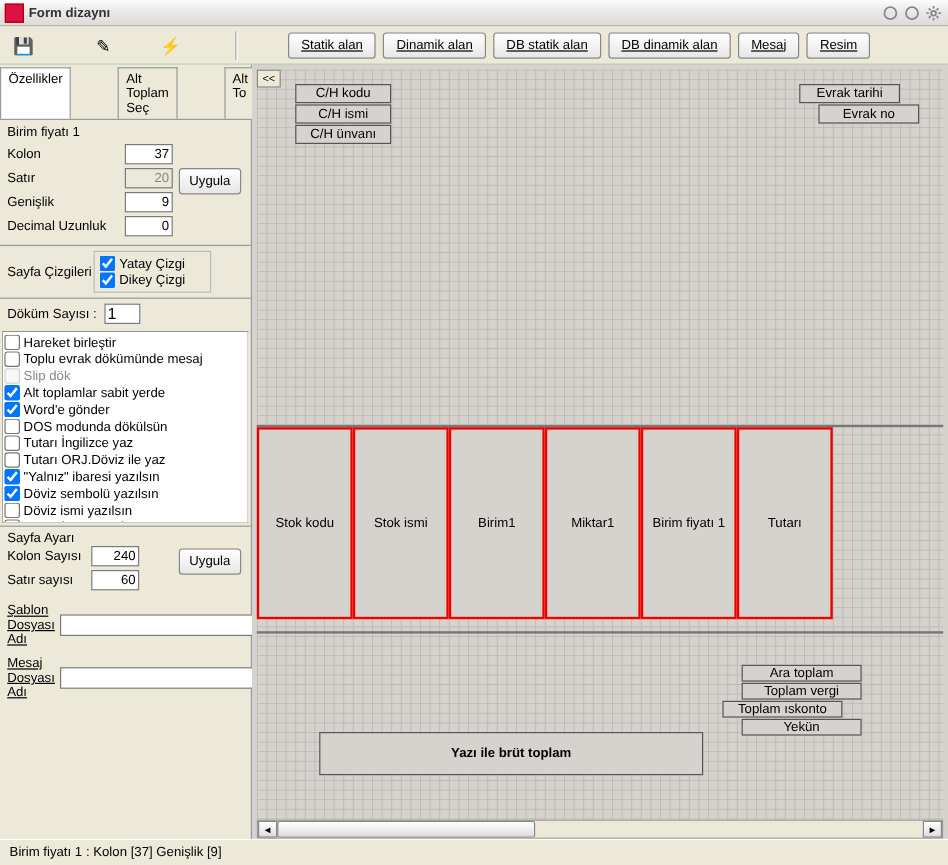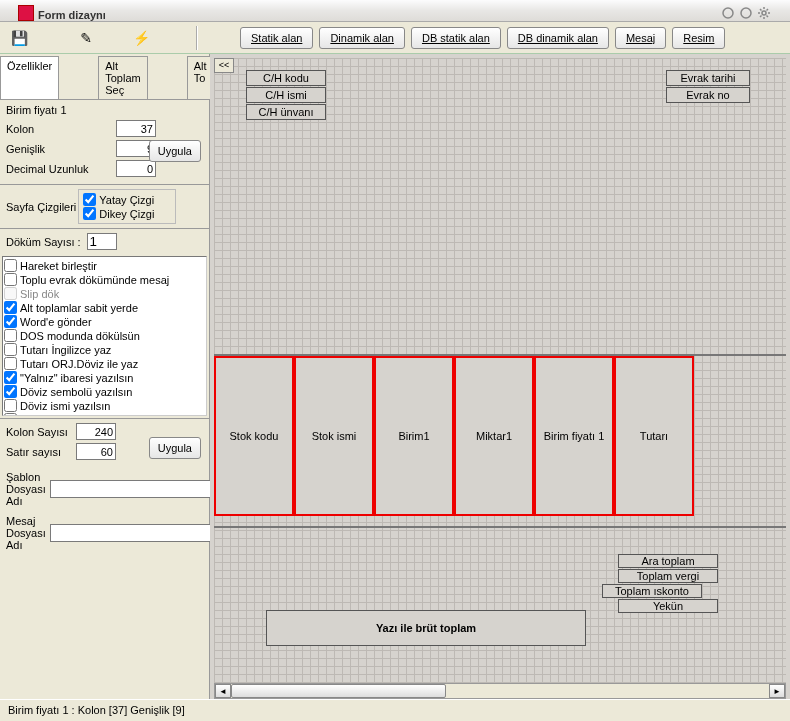--- a/index.html
+++ b/index.html
@@ -1,18 +1,18 @@
 <!DOCTYPE html>
 <html><head>
 <meta charset="utf-8">
 <style>
 * { box-sizing: border-box; margin: 0; padding: 0; }
 body { font-family: Tahoma, Arial, sans-serif; font-size: 11px; background: #ece9d8; width: 790px; height: 721px; overflow: hidden; }
 
-.titlebar { height: 22px; background: linear-gradient(to bottom, #fcfcfd 0%, #e8e7e5 50%, #dedcd8 100%); display: flex; align-items: flex-end; padding: 0 18px; border-bottom: 1px solid #aaa; }
+.titlebar { height: 22px; background: linear-gradient(to bottom, #fcfcfd 0%, #e8e7e5 50%, #dedcd8 100%); display: flex; align-items: center; padding: 0 4px; border-bottom: 1px solid #aaa; }
 .titlebar-icon { width: 16px; height: 16px; background: #d14; border: 1px solid #a00; margin-right: 4px; }
 .titlebar-text { flex: 1; font-weight: bold; color: #333; }
 .win-btns { display: flex; gap: 2px; }
 .win-btn { width: 16px; height: 16px; display: flex; align-items: center; justify-content: center; font-size: 10px; color: #888; cursor: pointer; }
 .win-btn svg { display: block; }
 
 .toolbar { height: 32px; background: #ece9d8; border-bottom: 1px solid #aca; display: flex; align-items: center; padding: 2px 8px; gap: 6px; }
 .tb-icon { width: 24px; height: 24px; display: flex; align-items: center; justify-content: center; font-size: 14px; cursor: pointer; }
 .tb-sep { width: 2px; height: 24px; border-left: 1px solid #aaa; border-right: 1px solid #fff; margin: 0 36px; }
 .tb-btn { height: 22px; padding: 0 10px; background: linear-gradient(to bottom,#fff,#e6e6e6); border: 1px solid #888; border-radius: 3px; font-size: 11px; cursor: pointer; text-decoration: underline; display:flex; align-items:center;}
@@ -21,34 +21,34 @@
 
 .sidebar { width: 210px; background: #ece9d8; border-right: 1px solid #999; display: flex; flex-direction: column; }
 
 .tabs { display: flex; background: #ece9d8; padding-top: 2px; gap: 40px; }
 .tab { padding: 3px 6px; font-size: 11px; border: 1px solid #999; border-bottom: none; background: #ece9d8; cursor: pointer; margin-right: -1px; }
 .tab.active { background: #fff; }
 
 .props { border-top: 1px solid #999; padding: 4px 6px; }
 .props-title { margin-bottom: 4px; }
 .prop-row { display: flex; align-items: center; margin-bottom: 3px; }
-.prop-row label { width: 110px; }
+.prop-row label { width: 98px; }
 .prop-row input { width: 40px; height: 17px; text-align: right; padding-right: 2px; border: 1px solid #7a7a7a; font-size: 11px; }
 .prop-row input.disabled { background: #ece9d8; color: #888; }
 .btn-small { height: 22px; padding: 0 8px; background: linear-gradient(to bottom,#fff,#e6e6e6); border: 1px solid #888; border-radius: 3px; font-size: 11px; cursor: pointer; }
 
 .section { border-top: 1px solid #999; padding: 4px 6px; }
 .cb-row { display: flex; align-items: center; gap: 3px; margin: 1px 0; font-size: 11px; }
 .cb-row input { margin: 0; }
 .cb-disabled { color: #888; }
 
 .checklist { border: 1px inset #ccc; background: #fff; height: 160px; overflow-y: auto; padding: 1px; margin: 2px;}
 
 .file-row { display: flex; align-items: center; margin: 4px 6px; gap: 4px; }
-.file-row label { width: 95px; }
+.file-row label { width: 95px; text-decoration: underline; }
 .file-row input { flex: 1; height: 18px; border: 1px solid #7a7a7a; background: #fff; }
 
 .evrak-box { margin: 4px 6px 2px 6px; height: 66px; border: 1px solid #bbb; background: linear-gradient(to bottom,#f5f5f2,#e8e5d8); display: flex; align-items: center; justify-content: center; }
 
 .canvas-area { flex: 1; position: relative; background: #d6d3ce; overflow: hidden; }
 .grid { position: absolute; top: 4px; left: 4px; right: 4px; bottom: 16px; background-color: #d6d3ce; background-image: linear-gradient(#bdb9b4 1px, transparent 1px), linear-gradient(90deg, #bdb9b4 1px, transparent 1px); background-size: 8px 8px; }
 
 .collapse { position: absolute; top: 0; left: 0; width: 20px; height: 15px; background: #ece9d8; border: 1px solid #888; font-size: 9px; text-align: center; line-height: 13px; cursor: pointer; }
 
 .field-box { position: absolute; border: 1px solid #555; background: #d6d3ce; font-size: 11px; display: flex; align-items: center; justify-content: center; text-align: center; padding: 1px 4px; overflow: hidden;}
@@ -126,20 +126,24 @@
     </div>
 
     <div class="props">
       <div class="props-title">Birim fiyatı 1</div>
       <div style="position:relative;">
         <div class="prop-row">
             <label>Kolon</label>
             <input value="37" style="">
           </div>
         <div class="prop-row">
+            <label>Satır</label>
+            <input class="disabled" readonly="" value="20" style="">
+          </div>
+        <div class="prop-row">
             <label>Genişlik</label>
             <input value="9" style="">
           </div>
         <div class="prop-row">
             <label>Decimal Uzunluk</label>
             <input value="0" style="">
           </div>
         <button class="btn-small" style="position:absolute; right:2px; top:20px;">Uygula</button>
       </div>
     </div>
@@ -208,20 +212,21 @@
           <input type="checkbox" style="">
           <span>Döviz ismi yazılsın</span>
         </div>
         <div class="cb-row">
           <input type="checkbox" style="">
           <span>Kuruş kısmı yazılsın</span>
         </div>
       </div>
 
     <div class="section" style="position:relative;">
+      <div>Sayfa Ayarı</div>
       <div class="prop-row">
           <label style="width:70px">Kolon Sayısı</label>
           <input value="240" style="">
         </div>
       <div class="prop-row">
           <label style="width:70px">Satır sayısı</label>
           <input value="60" style="">
         </div>
       <button class="btn-small" style="position:absolute; right:8px; top:18px;">Uygula</button>
     </div>
@@ -239,21 +244,21 @@
 
   <div class="canvas-area">
     <div class="grid">
       <div class="collapse">&lt;&lt;</div>
 
       <div class="field-box band1" style="left:32px;width:80px;height:16px;">C/H kodu</div>
       <div class="field-box band2" style="left:32px;width:80px;height:16px;">C/H ismi</div>
       <div class="field-box band3" style="left:32px;width:80px;height:16px;">C/H ünvanı</div>
 
       <div class="field-box band1" style="left:452px;width:84px;height:16px;">Evrak tarihi</div>
-      <div class="field-box band2" style="left:452px;width:84px;height:16px;">Evrak no</div>
+      <div class="field-box band2" style="left:468px;width:84px;height:16px;">Evrak no</div>
 
       <div class="section-divider" style="top:296px;"></div>
 
       <div class="col-box" style="left:0px; top:298px; width:80px; height:160px;">Stok kodu</div>
       <div class="col-box" style="left:80px; top:298px; width:80px; height:160px;">Stok ismi</div>
       <div class="col-box" style="left:160px; top:298px; width:80px; height:160px;">Birim1</div>
       <div class="col-box" style="left:240px; top:298px; width:80px; height:160px;">Miktar1</div>
       <div class="col-box" style="left:320px; top:298px; width:80px; height:160px;">Birim fiyatı 1</div>
       <div class="col-box" style="left:400px; top:298px; width:80px; height:160px;">Tutarı</div>
 

